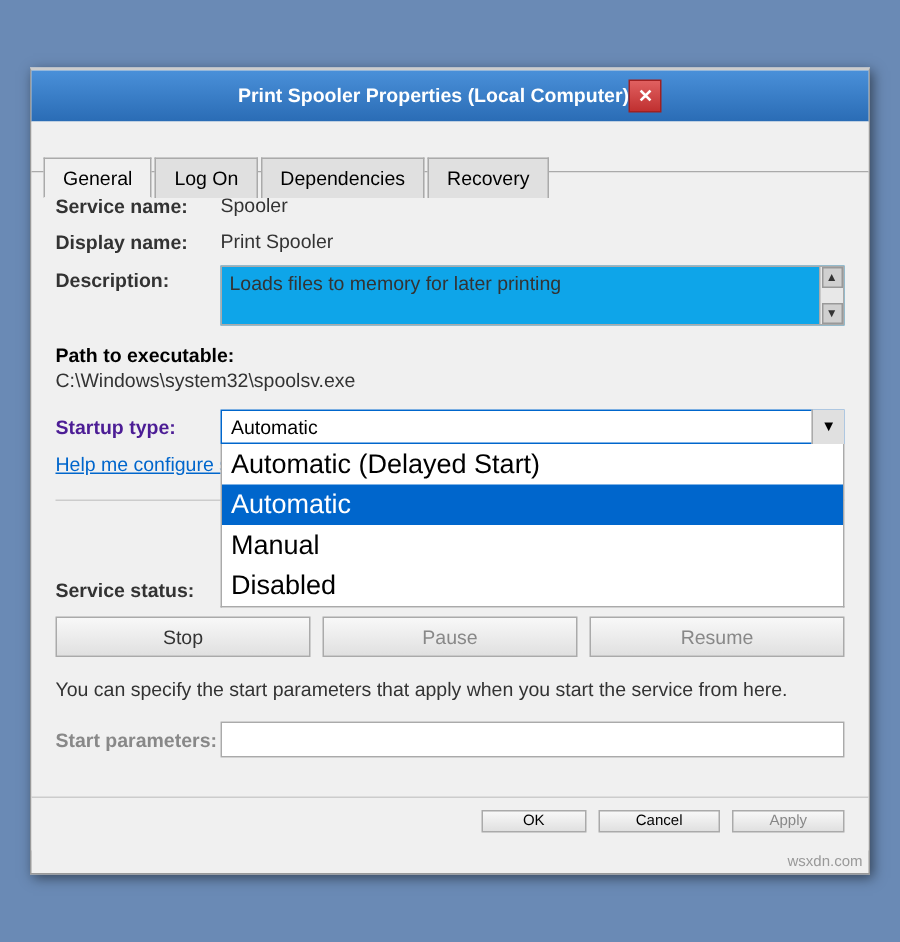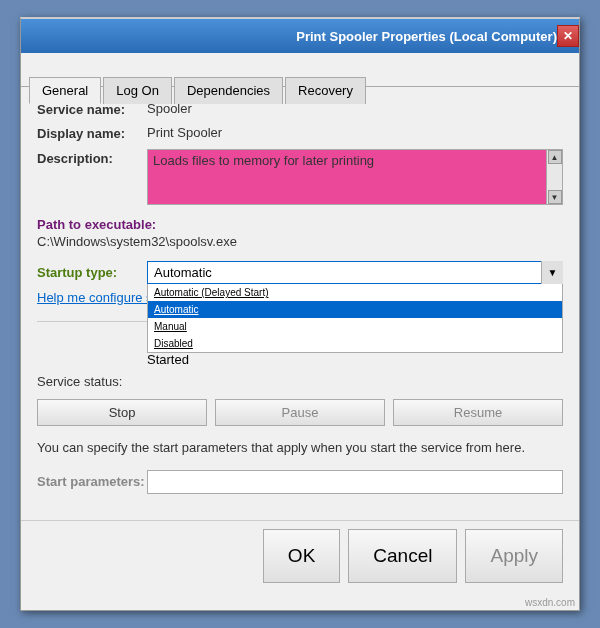--- a/index.html
+++ b/index.html
@@ -16,23 +16,23 @@
     .window {
       width: 560px;
       background: #f0f0f0;
       border: 1px solid #999;
       border-top: 2px solid #ccc;
       box-shadow: 2px 2px 8px rgba(0,0,0,0.5);
     }
     .title-bar {
       background: linear-gradient(to bottom, #4a90d9, #2a6cb5);
       color: white;
-      padding: 6px 0;
-      display: flex;
-      justify-content: flex-end;
+      padding: 6px 24px;
+      display: flex;
+      justify-content: center;
       align-items: center;
       font-size: 13px;
       font-weight: bold;
     }
     .title-bar-buttons {
       display: flex;
       gap: 3px;
     }
     .title-btn {
       width: 22px;
@@ -96,22 +96,22 @@
     .description-label {
       width: 110px;
       font-weight: bold;
       color: #333;
       flex-shrink: 0;
       padding-top: 2px;
     }
     .description-box {
       flex: 1;
       border: 1px solid #aaa;
-      background: #ec4899;
-      height: 56px;
+      background: #0ea5e9;
+      height: 40px;
       padding: 3px 5px;
       font-size: 13px;
       color: #333;
       overflow: hidden;
       position: relative;
     }
     .scrollbar-area {
       position: absolute;
       right: 0;
       top: 0;
@@ -132,36 +132,36 @@
       display: flex;
       align-items: center;
       justify-content: center;
       cursor: pointer;
     }
     .path-section {
       margin-bottom: 12px;
     }
     .path-label {
       font-weight: bold;
-      color: #701a75;
+      color: #000000;
       margin-bottom: 2px;
     }
     .path-value {
       color: #333;
       font-size: 13px;
     }
     .startup-row {
       display: flex;
       align-items: center;
       margin-bottom: 6px;
     }
     .startup-label {
       width: 110px;
       font-weight: bold;
-      color: #4d7c0f;
+      color: #4c1d95;
       flex-shrink: 0;
     }
     .dropdown-container {
       position: relative;
       flex: 1;
     }
     .dropdown-selected {
       border: 1px solid #0066cc;
       background: white;
       padding: 3px 24px 3px 6px;
@@ -191,22 +191,21 @@
       right: 0;
       top: 100%;
       background: white;
       border: 1px solid #aaa;
       border-top: none;
       z-index: 10;
     }
     .dropdown-item {
       padding: 3px 6px;
       cursor: pointer;
-      font-size: 10px;
-      text-decoration: underline;
+      font-size: 18px;
     }
     .dropdown-item.selected {
       background: #0066cc;
       color: white;
     }
     .help-link {
       color: #0066cc;
       text-decoration: underline;
       font-size: 13px;
       margin-bottom: 8px;
@@ -218,21 +217,21 @@
       margin: 8px 0;
     }
     .status-row {
       display: flex;
       align-items: center;
       margin-bottom: 10px;
       margin-top: 4px;
     }
     .status-label {
       width: 110px;
-      font-weight: normal;
+      font-weight: bold;
       color: #333;
       margin-top: 44px;
     }
     .service-buttons {
       display: flex;
       gap: 8px;
       margin-bottom: 12px;
     }
     .svc-btn {
       flex: 1;
@@ -274,24 +273,24 @@
     }
     .bottom-buttons {
       display: flex;
       justify-content: flex-end;
       gap: 8px;
       padding: 8px 16px 12px 16px;
       border-top: 1px solid #ccc;
       background: #f0f0f0;
     }
     .bottom-btn {
-      padding: 15px 24px;
+      padding: 1px 24px;
       background: linear-gradient(to bottom, #f8f8f8, #e0e0e0);
       border: 1px solid #aaa;
-      font-size: 19px;
+      font-size: 10px;
       cursor: pointer;
       min-width: 70px;
     }
     .bottom-btn.apply-btn {
       color: #888;
     }
     .watermark {
       text-align: right;
       font-size: 10px;
       color: #999;

